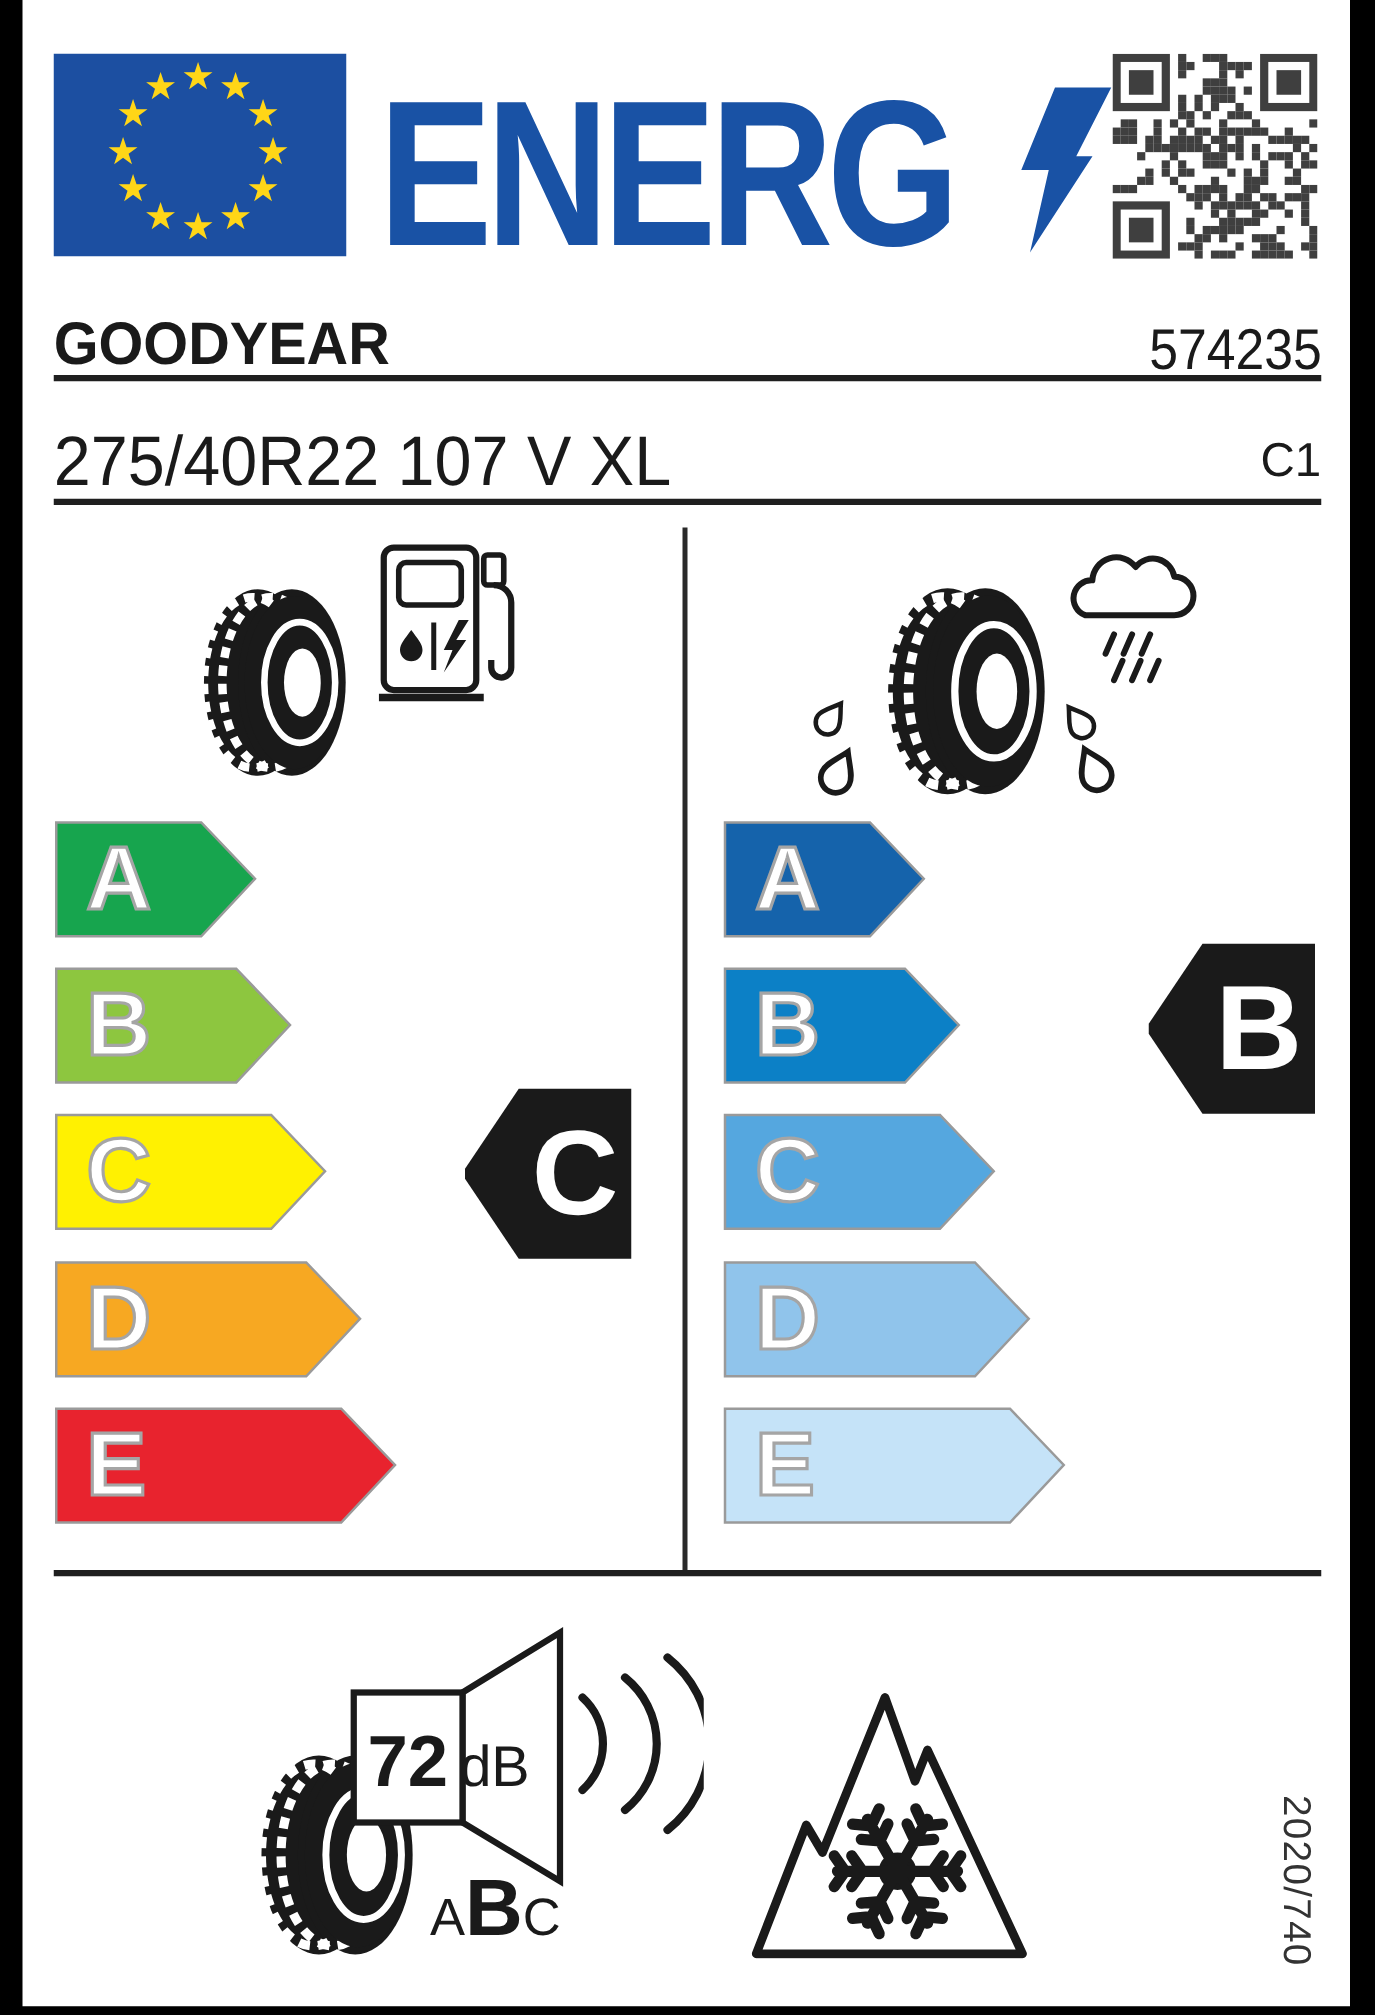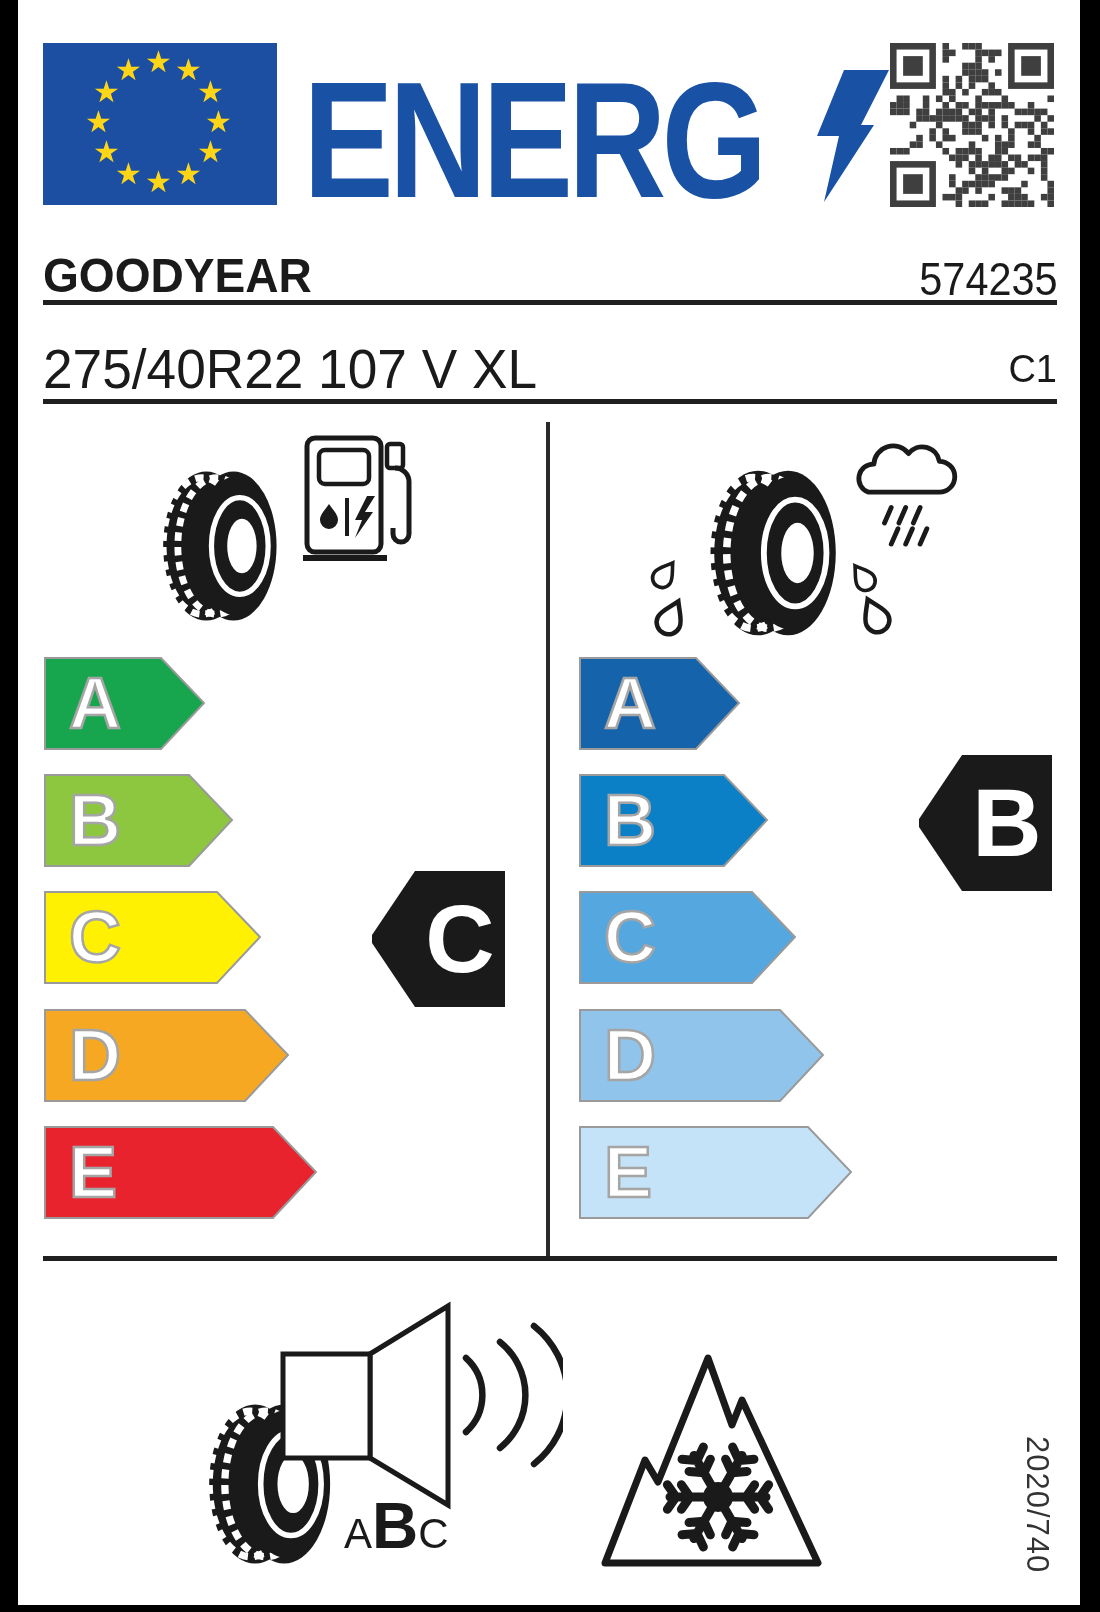--- a/index.html
+++ b/index.html
@@ -421,20 +421,24 @@
     <span>B</span>
   </div>
 
   <svg class="abs" style="left:203px;top:1400px" width="140" height="168" viewBox="0 0 120 150">
       <use href="#tire-sym"></use>
     </svg>
   <svg class="abs" style="left:276px;top:1296px" width="180" height="214" viewBox="0 0 180 214">
     <polygon points="94,58 172,10 172,209 94,162" fill="#fff" stroke="#1a1a1a" stroke-width="5"></polygon>
     <rect x="7" y="58" width="87" height="104" fill="#fff" stroke="#1a1a1a" stroke-width="5"></rect>
   </svg>
+  <div class="abs db-text">
+    <span class="v">72</span>
+    <span class="u">dB</span>
+  </div>
   <svg class="abs" style="left:458px;top:1310px" width="105" height="170" viewBox="0 0 105 170">
     <g fill="none" stroke="#1a1a1a" stroke-width="6.5" stroke-linecap="round">
       <path d="M8 48 A50 50 0 0 1 8 122"></path>
       <path d="M42 32 A68 68 0 0 1 42 138"></path>
       <path d="M76 16 A88 88 0 0 1 76 154"></path>
     </g>
   </svg>
   <div class="abs noise-scale" id="noise-scale">
       <span>A</span>
       <span class="hl">B</span>

